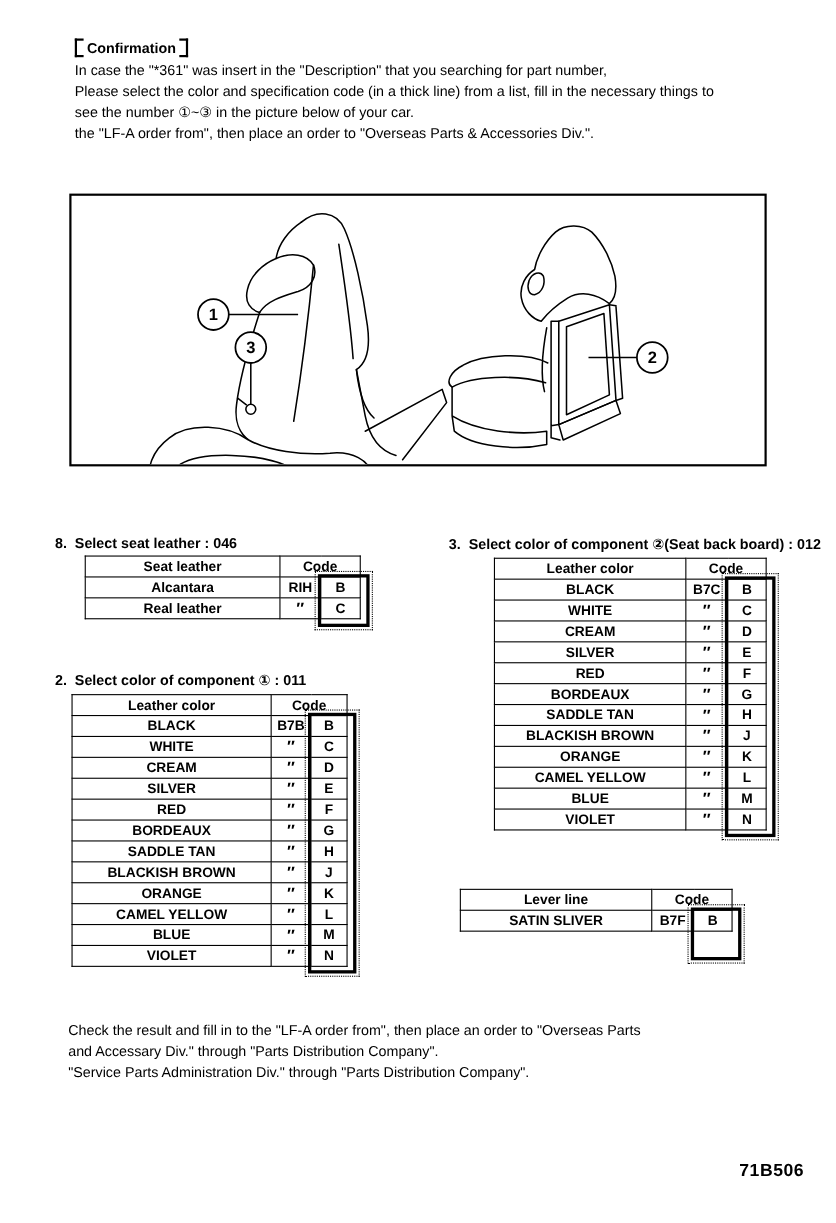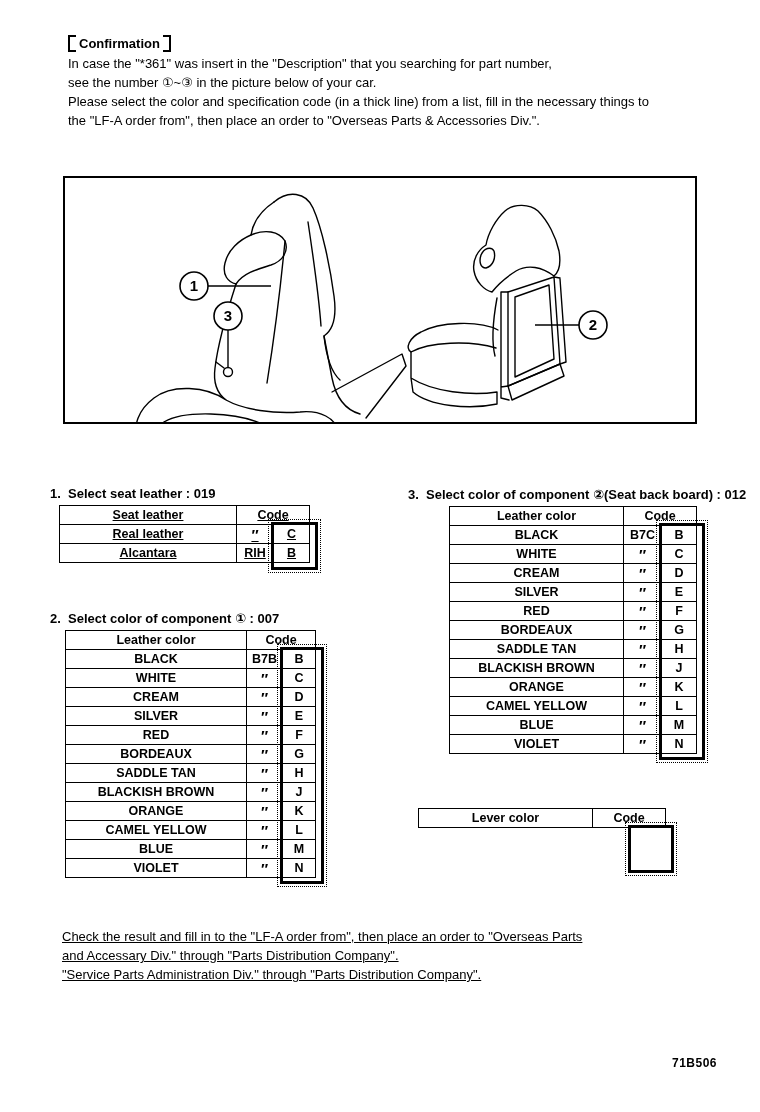--- a/index.html
+++ b/index.html
@@ -27,37 +27,37 @@
   th,td{border:1px solid #000;height:18px;padding:0;text-align:center;
         font-size:12.5px;font-weight:700;line-height:17px;overflow:hidden;}
   .ditto{font-size:15px;}
   .thick-box{position:absolute;border:3px solid #000;outline:1px dotted #000;outline-offset:2px;
              pointer-events:none;background:transparent;}
   
   .t-narrowA col.c1{width:177px;} .t-narrowA col.c2{width:37px;} .t-narrowA col.c3{width:36px;}
   .t-narrowB col.c1{width:181px;} .t-narrowB col.c2{width:36px;} .t-narrowB col.c3{width:33px;}
   .t-wide col.c1{width:174px;}    .t-wide col.c2{width:38px;}    .t-wide col.c3{width:35px;}
   
-  .footer-block{position:absolute;left:62px;top:927px;font-size:13px;line-height:19px;text-decoration:underline;}
-  .doc-id{position:absolute;left:672px;top:1056px;font-size:12px;font-weight:700;letter-spacing:.5px;}
+  .footer-block{position:absolute;left:62px;top:927px;font-size:13px;line-height:19px;}
+  .doc-id{position:absolute;left:672px;top:1056px;font-size:16px;font-weight:700;letter-spacing:.5px;}
 </style>
 </head>
 <body>
 
 <div class="page">
 
   <div class="header-block">
     <div class="doc-title">
       <span class="lb"></span>
       <span>Confirmation</span>
       <span class="lb r"></span>
     </div>
     <div class="hline">In case the "*361" was insert in the "Description" that you searching for part number,</div>
+    <div class="hline">Please select the color and specification code (in a thick line) from a list, fill in the necessary things to</div>
     <div class="hline">see the number ①~③ in the picture below of your car.</div>
-    <div class="hline">Please select the color and specification code (in a thick line) from a list, fill in the necessary things to</div>
     <div class="hline">the "LF-A order from", then place an order to "Overseas Parts &amp; Accessories Div.".</div>
   </div>
 
   <div class="figure-box">
     <svg width="630" height="244" viewBox="0 0 630 244">
 
       <g>
         <path class="seat" d="M209,24 C223,12 241,14 248,30 C257,50 265,88 269,118 C272,140 268,152 259,158 C261,176 266,194 275,202"></path>
         <path class="seat" d="M209,24 C197,32 188,44 186,57 C174,62 163,72 160,85 C157,97 163,104 171,106"></path>
         <path class="seat" d="M186,57 C200,51 214,53 220,63 C224,73 218,83 206,87 C193,91 178,95 171,106"></path>
@@ -98,53 +98,53 @@
       </g>
       <g>
         <line class="leader" x1="470" y1="147" x2="514" y2="147"></line>
         <circle class="callout-circle" cx="528" cy="147" r="14"></circle>
         <text class="callout-text" x="528" y="152">2</text>
       </g>
     </svg>
   </div>
 
   <div class="section" style="left:50px;top:486px;">
-    <div class="sec-heading">1.  Select seat leather : 019</div>
-    <div class="tbl-wrap" style="margin-left:9px;text-decoration:underline;">
+    <div class="sec-heading">8.  Select seat leather : 046</div>
+    <div class="tbl-wrap" style="margin-left:27px;">
       <table class="t-narrowA">
         <colgroup>
             <col class="c1">
             <col class="c2">
             <col class="c3">
           </colgroup>
         <thead>
           <tr>
             <th>Seat leather</th>
             <th colspan="2">Code</th>
           </tr>
         </thead>
         <tbody>
             <tr>
-              <td class="c-item">Real leather</td>
-              <td class="c-code ditto">″</td>
-              <td class="c-letter">C</td>
-            </tr>
-            <tr>
               <td class="c-item">Alcantara</td>
               <td class="c-code">RIH</td>
               <td class="c-letter">B</td>
             </tr>
+            <tr>
+              <td class="c-item">Real leather</td>
+              <td class="c-code ditto">″</td>
+              <td class="c-letter">C</td>
+            </tr>
           </tbody>
       </table>
       <div class="thick-box" style="left:212px;top:17px;width:41px;height:42px;"></div>
     </div>
   </div>
 
   <div class="section" style="left:50px;top:611px;">
-    <div class="sec-heading">2.  Select color of component ① : 007</div>
+    <div class="sec-heading">2.  Select color of component ① : 011</div>
     <div class="tbl-wrap" style="margin-left:15px;">
       <table class="t-narrowB">
         <colgroup>
             <col class="c1">
             <col class="c2">
             <col class="c3">
           </colgroup>
         <thead>
           <tr>
             <th>Leather color</th>
@@ -303,25 +303,30 @@
   <div class="section" style="left:377px;top:804px;">
     <div class="tbl-wrap" style="margin-left:41px;">
       <table class="t-wide">
         <colgroup>
             <col class="c1">
             <col class="c2">
             <col class="c3">
           </colgroup>
         <thead>
           <tr>
-            <th>Lever color</th>
+            <th>Lever line</th>
             <th colspan="2">Code</th>
           </tr>
         </thead>
         <tbody>
+            <tr>
+              <td class="c-item">SATIN SLIVER</td>
+              <td class="c-code">B7F</td>
+              <td class="c-letter">B</td>
+            </tr>
           </tbody>
       </table>
       <div class="thick-box" style="left:210px;top:17px;width:40px;height:42px;"></div>
     </div>
   </div>
 
   <div class="footer-block">
     <div class="hline">Check the result and fill in to the "LF-A order from", then place an order to "Overseas Parts</div>
     <div class="hline">and Accessary Div." through "Parts Distribution Company".</div>
     <div class="hline">"Service Parts Administration Div." through "Parts Distribution Company".</div>

